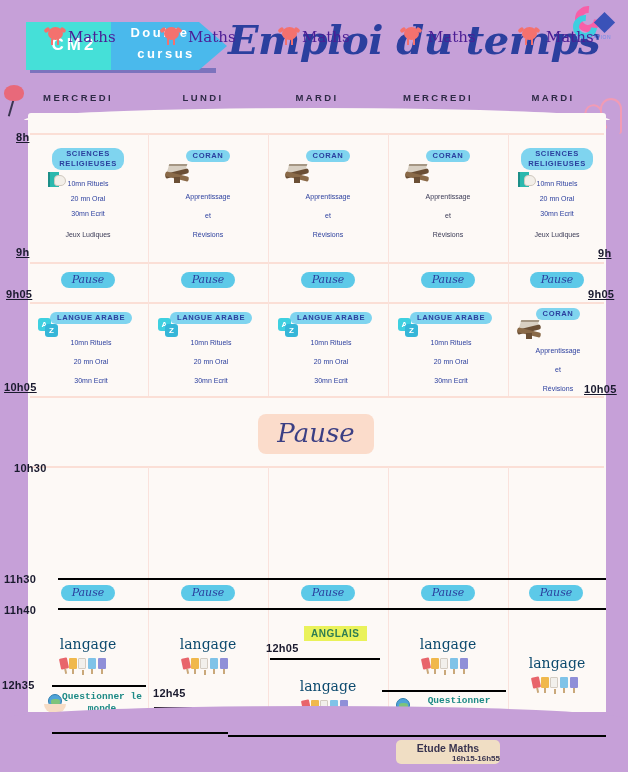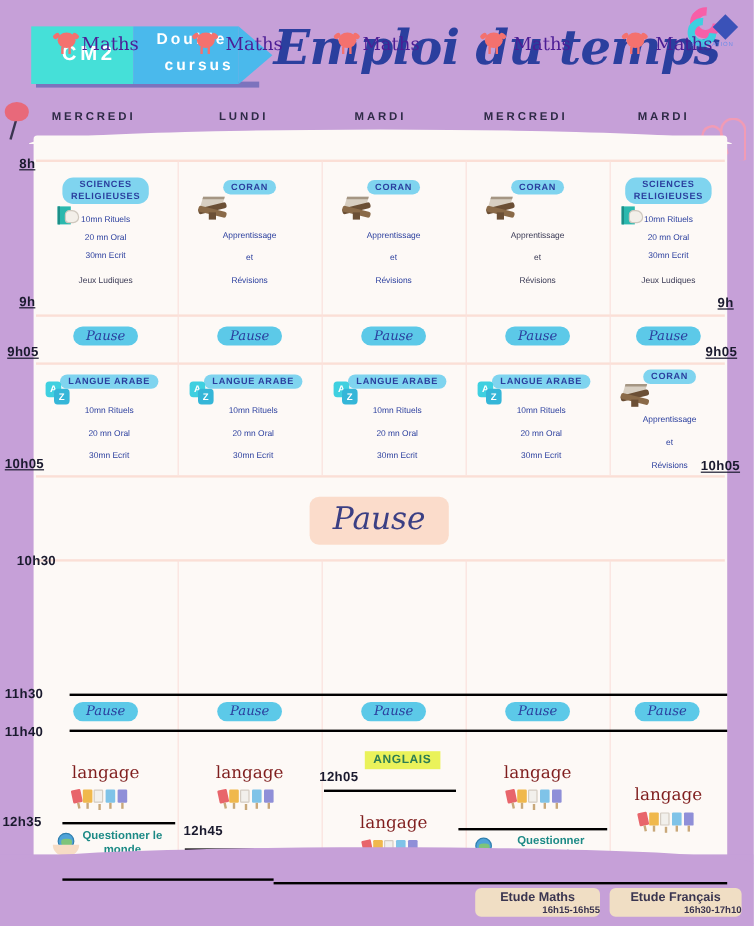--- a/index.html
+++ b/index.html
@@ -222,34 +222,34 @@
   }
   .ico-brain .leg-l {
     position:absolute; left:7px; top:15px; width:2px; height:6px; background:#f4716e;
   }
   .ico-brain .leg-r {
     position:absolute; left:13px; top:15px; width:2px; height:6px; background:#f4716e;
   }
 
   
   .langage {
-    color:#7f1d1d; font-size:14px;
+    color:#0c4a6e; font-size:14px;
     font-family:"DejaVu Serif", serif;
   }
   .ico-cards { position:absolute; width:52px; height:20px; }
   .ico-cards i {
     position:absolute; top:2px; width:8px; height:11px; display:block;
     border-radius:1px;
   }
   .ico-cards i::after {
     content:""; position:absolute; left:3px; top:11px; width:2px; height:5px;
     background:#c9a87a;
   }
 
-  .qm { color:#1d8a86; font-size:9.5px; font-weight:bold; line-height:12px; text-align:center;}
+  .qm { color:#1d8a86; font-size:9.5px; font-weight:bold; line-height:12px; text-align:center;font-family:Liberation Mono, monospace;}
   .ico-globe { position:absolute; width:22px; height:20px; }
   .ico-globe .g {
     position:absolute; left:4px; top:0; width:14px; height:14px;
     background:#4fa3d8; border-radius:50%;
     border:1.4px solid #2f7fae;
   }
   .ico-globe .g::after {
     content:""; position:absolute; left:2px; top:4px; width:9px; height:6px;
     background:#7dc47a; border-radius:40%;
   }
@@ -649,18 +649,14 @@
   </div>
 
   <div class="band"></div>
   <div class="tline" style="left:52px; top:732px; width:176px;"></div>
   <div class="tline" style="left:228px; top:735px; width:378px;"></div>
 
   <div class="etude" style="left:396px; width:104px;">
     <div class="e1">Etude Maths</div>
     <div class="e2">16h15-16h55</div>
   </div>
-  <div class="etude" style="left:508px; width:110px;">
-    <div class="e1">Etude Français</div>
-    <div class="e2">16h30-17h10</div>
-  </div>
 
 </div>
 
 </body></html>

